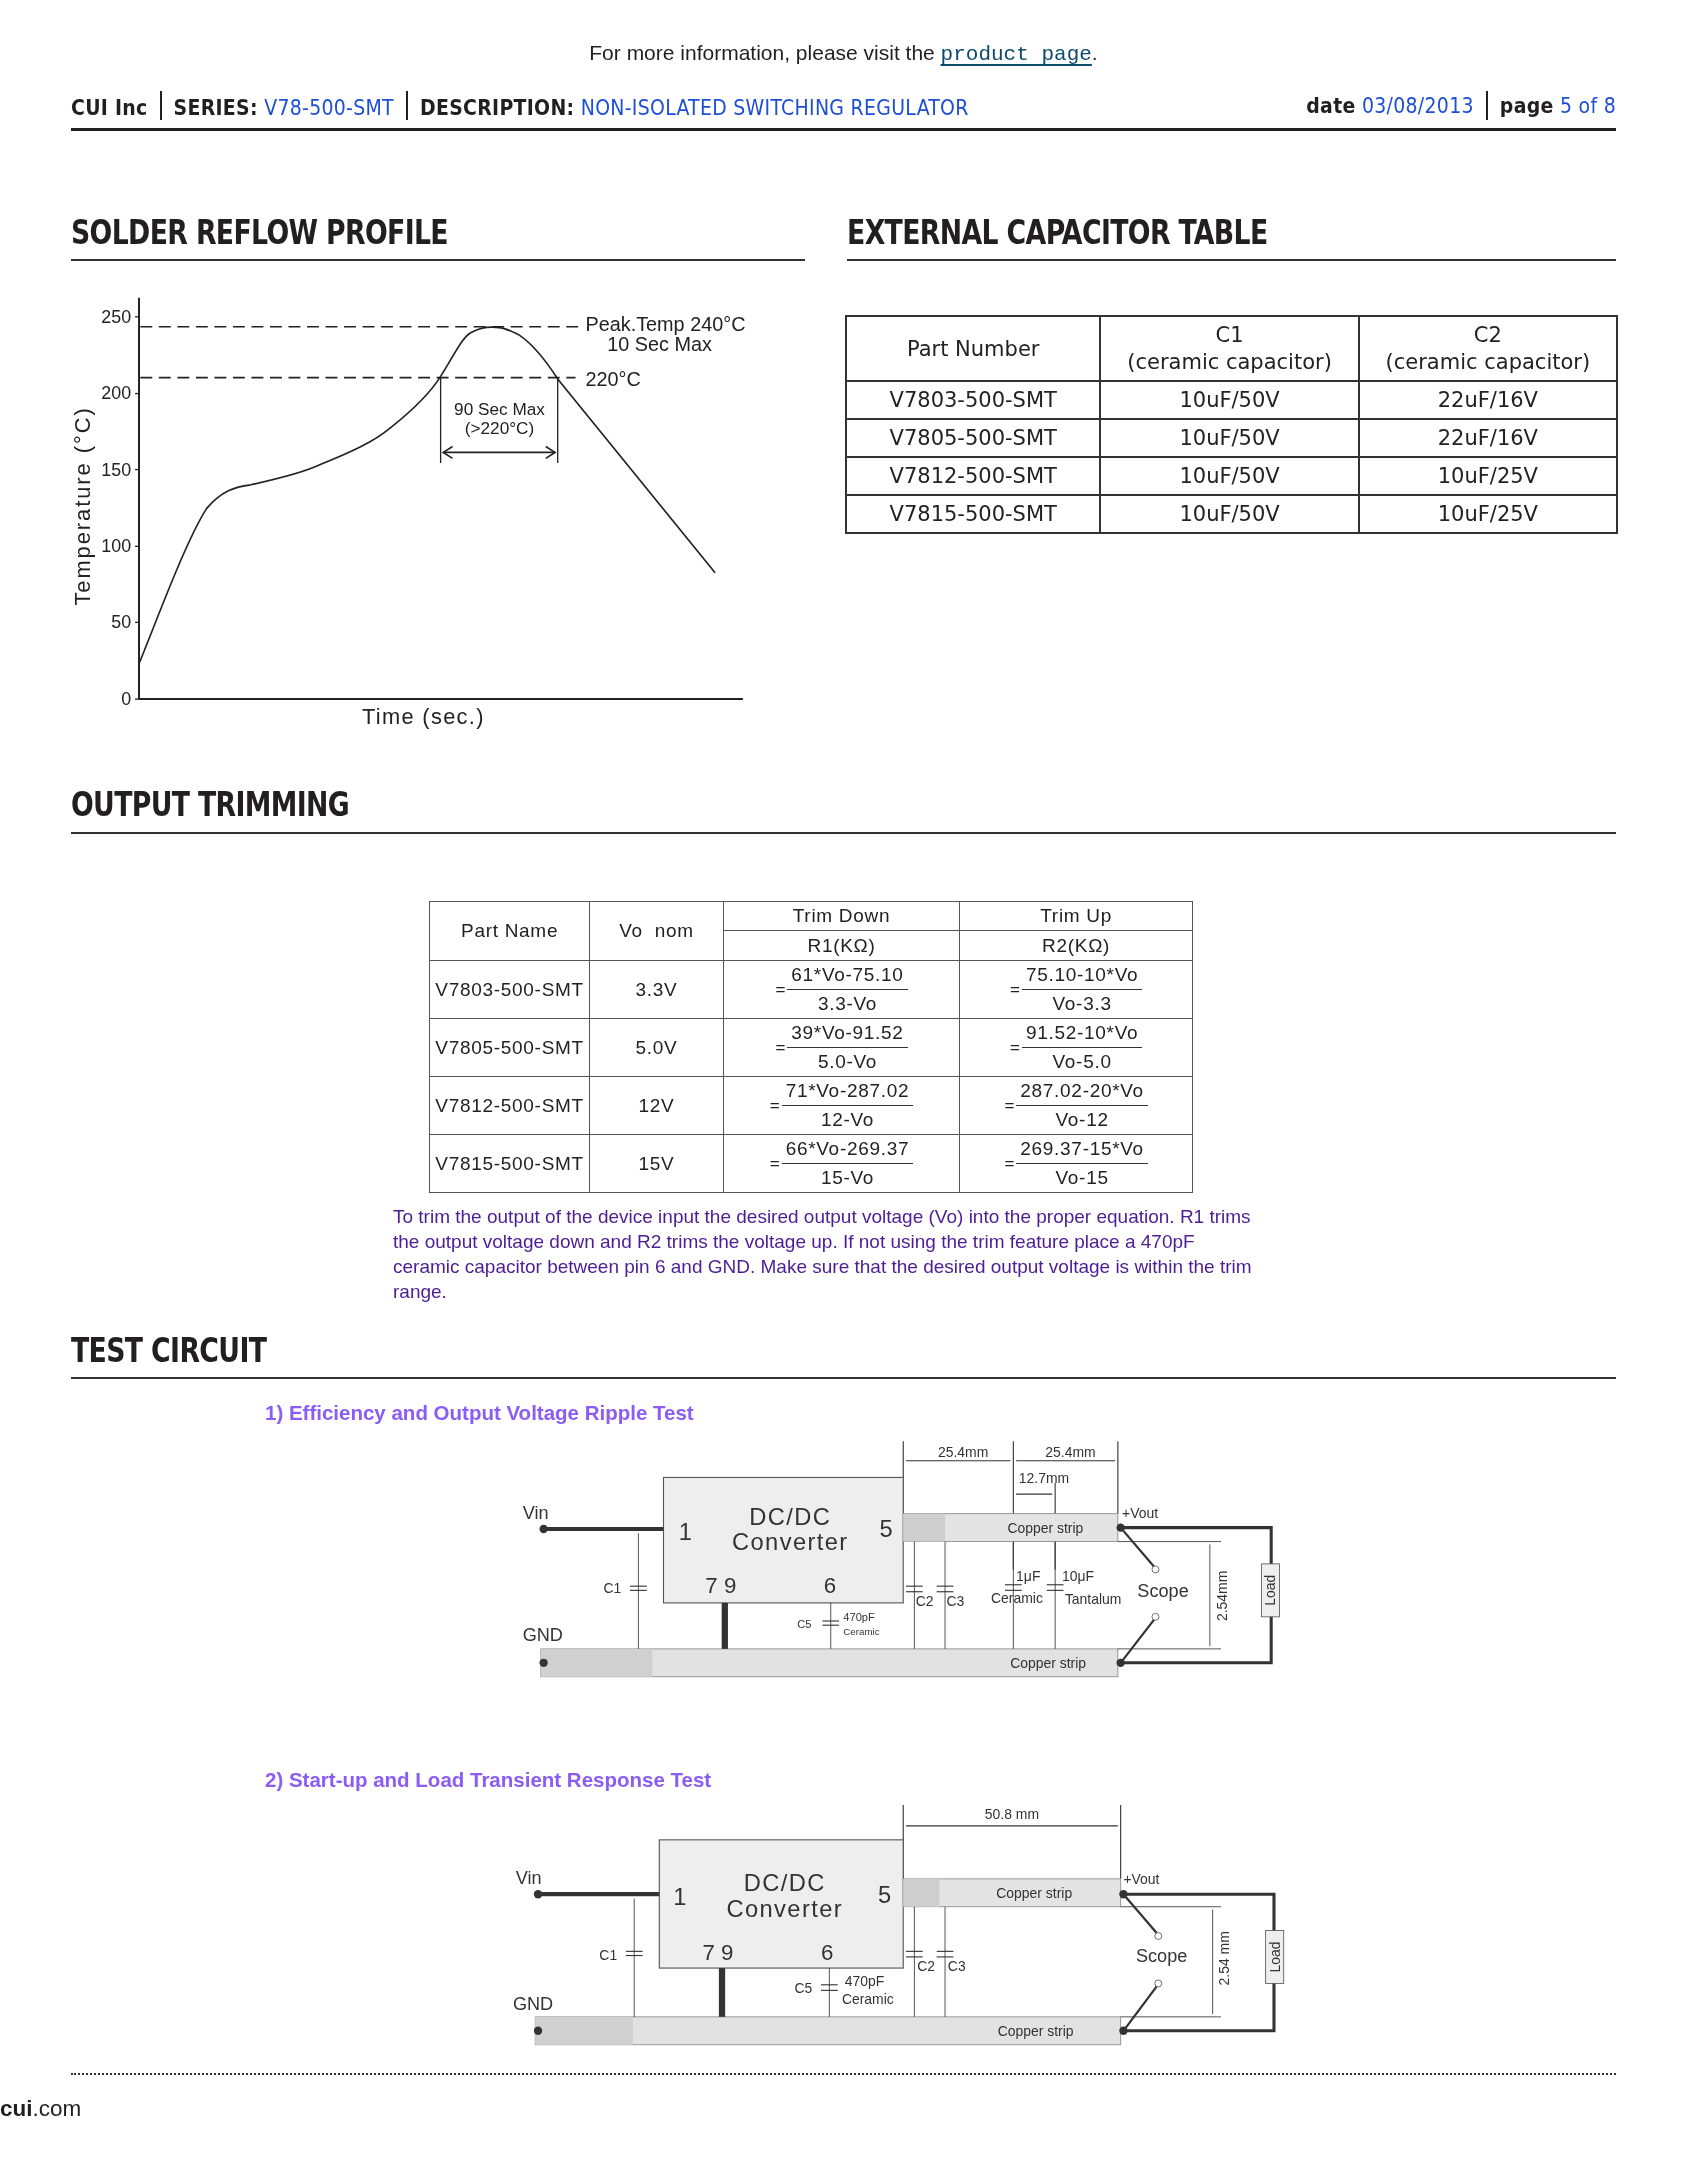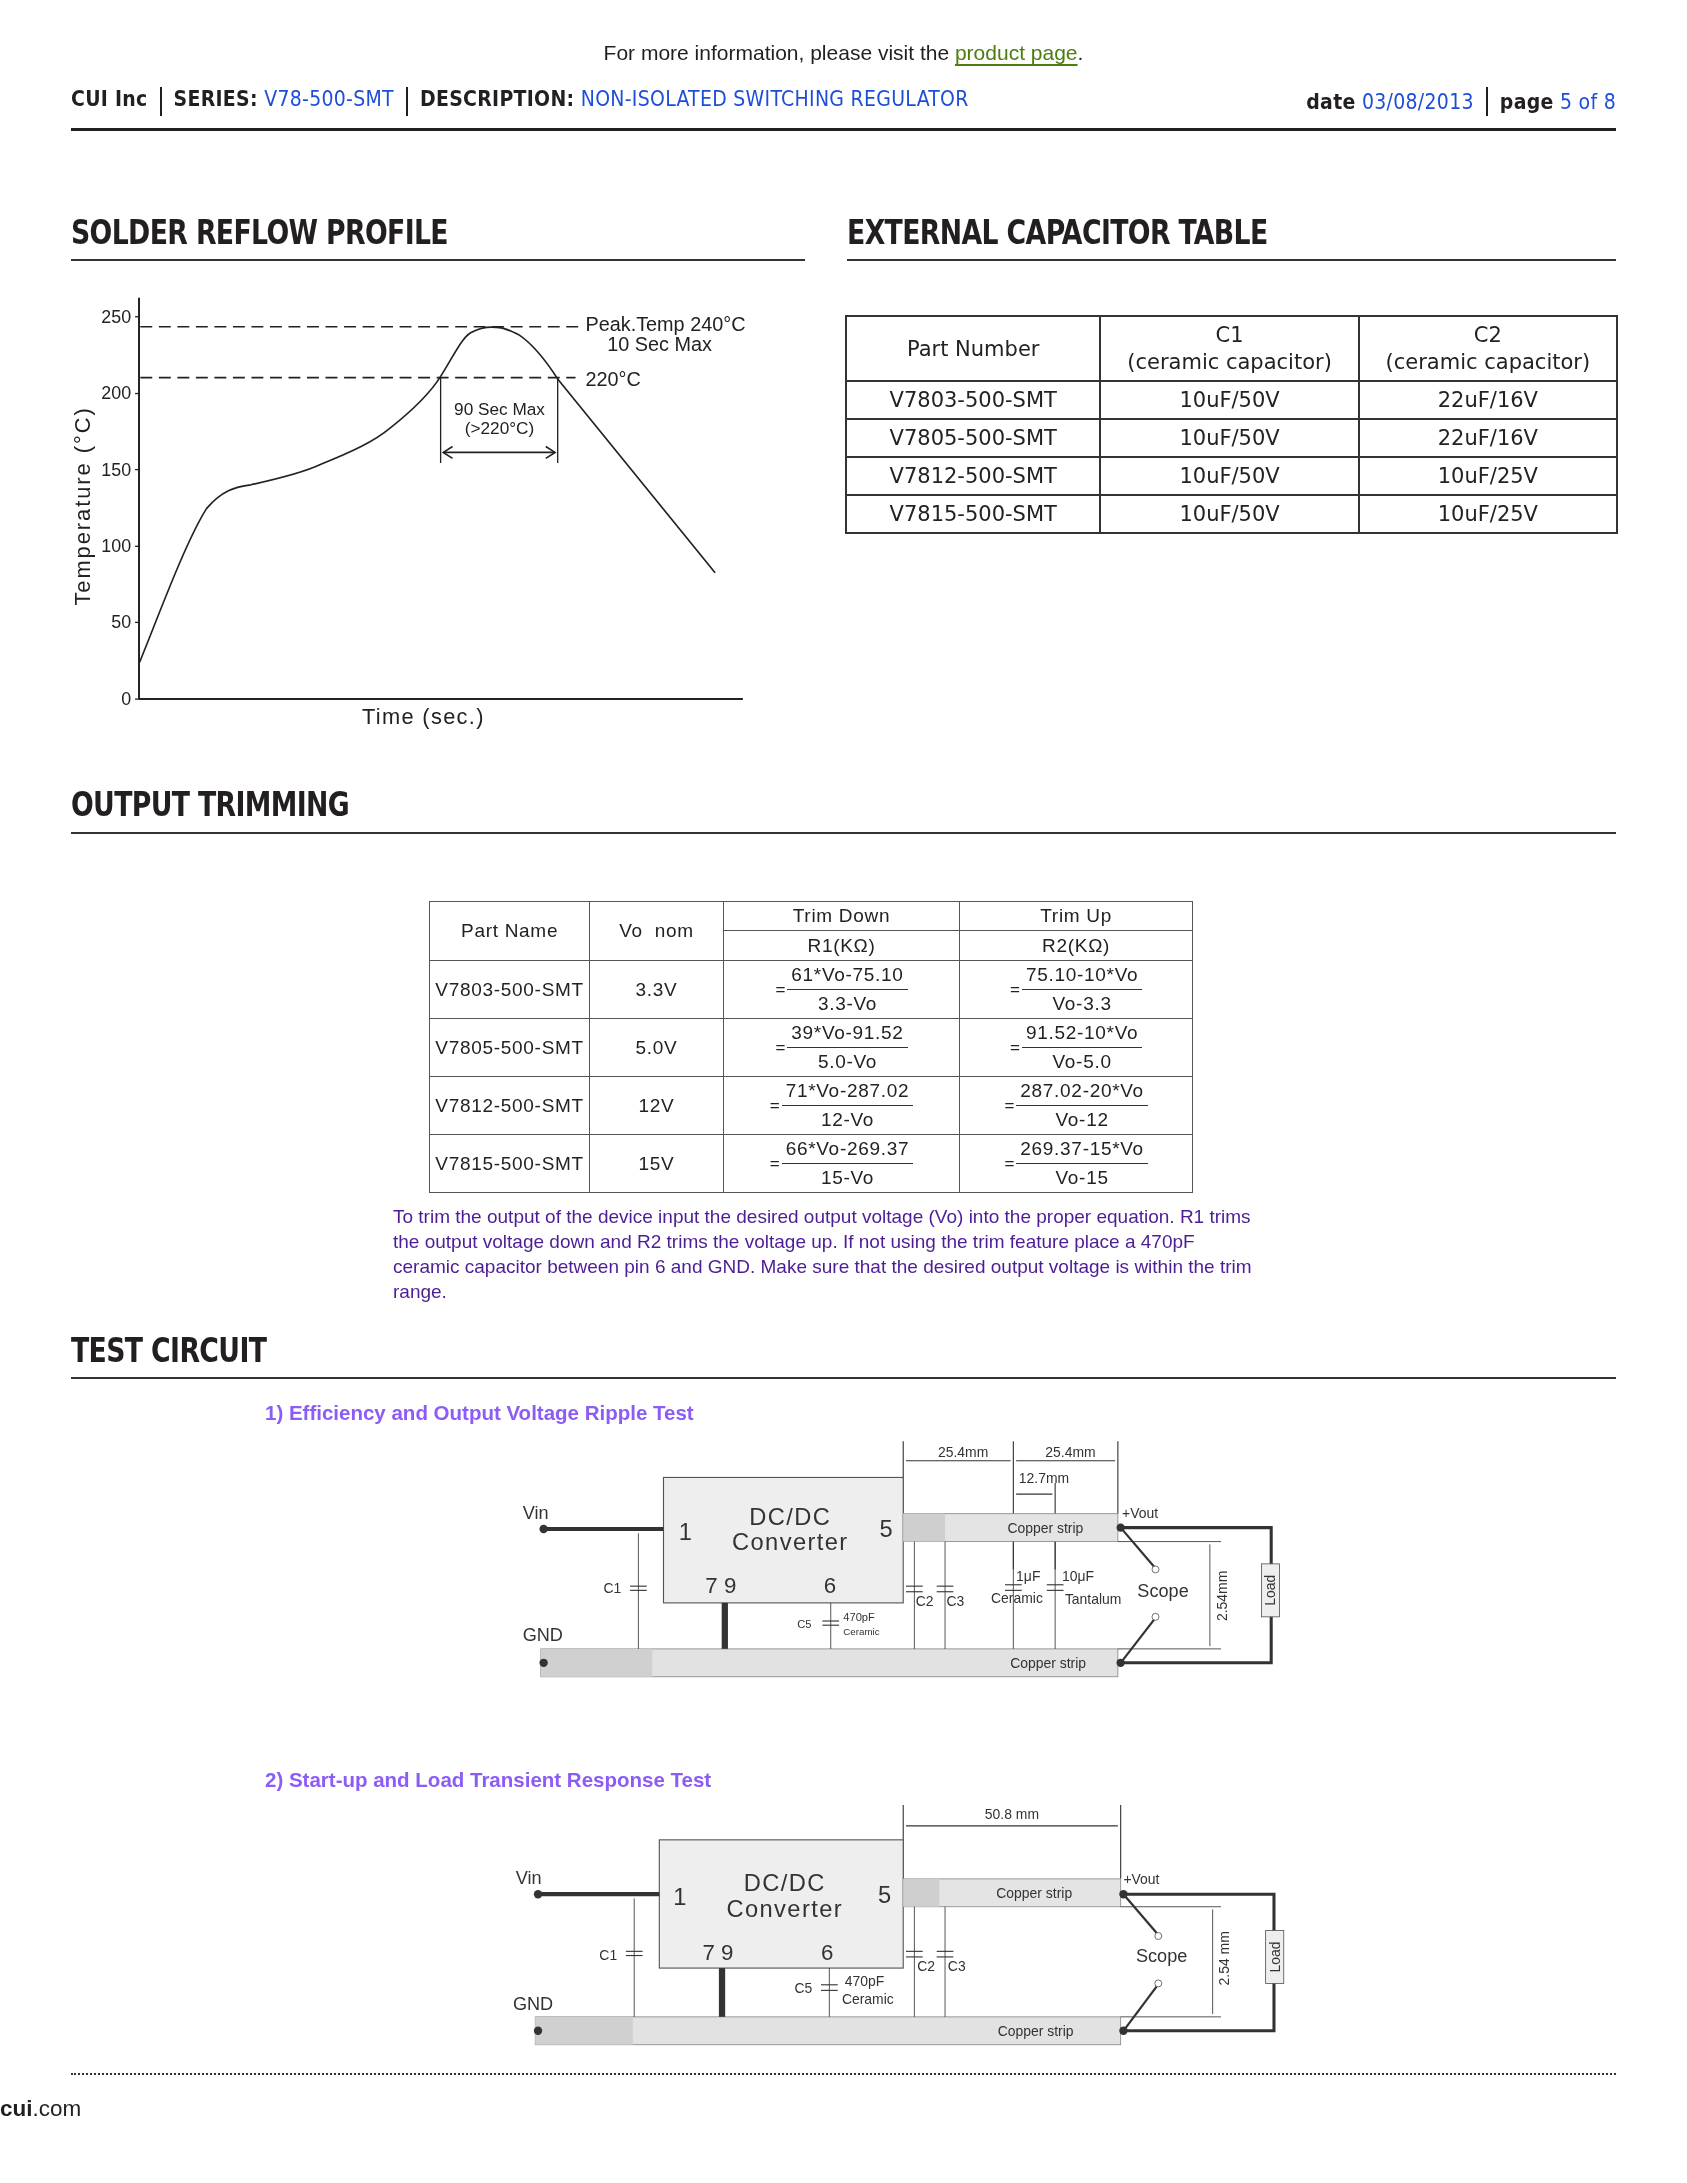--- a/index.html
+++ b/index.html
@@ -1,20 +1,20 @@
 <!DOCTYPE html>
 <html style="font-size:10.6px"><head>
 <meta charset="utf-8">
 <style>
   html,body{margin:0;padding:0;background:#fff;}
   body{width:1687px;height:2183px;position:relative;overflow:hidden;color:#231f20;font-family:"Liberation Sans",sans-serif;}
   .abs{position:absolute;}
   .topnote{left:0;width:1687px;top:41px;text-align:center;font-size:21px;}
-  .topnote a{color:#4d7c0f;text-decoration:underline;text-underline-offset:4px;}
-  .hdr{left:71px;right:71px;top:87px;height:33px;display:flex;align-items:flex-start;font-family:"DejaVu Sans Condensed","DejaVu Sans",sans-serif;font-size:21px;letter-spacing:0.3px;}
+  .topnote a{color:#0c4a6e;text-decoration:underline;text-underline-offset:4px;font-family:Liberation Mono, monospace;}
+  .hdr{left:71px;right:71px;top:87px;height:33px;display:flex;align-items:flex-end;font-family:"DejaVu Sans Condensed","DejaVu Sans",sans-serif;font-size:21px;letter-spacing:0.3px;}
   .hdr b{font-weight:bold;}
   .hdr .val{font-weight:normal;color:#1d4ed8;}
   .sep{display:inline-block;width:2px;height:29px;background:#231f20;margin:0 12px;}
   .hdr .right{margin-left:auto;display:flex;align-items:center;}
   .rule{left:71px;width:1545px;height:2.6px;background:#231f20;}
   .sec-h{font-family:"DejaVu Sans Condensed","DejaVu Sans",sans-serif;font-weight:bold;font-size:33px;letter-spacing:-0.7px;transform:scaleX(0.9);transform-origin:left;}
   .sec-rule{height:2px;background:#333;}
   table{border-collapse:collapse;}
   .cap td{border:2px solid #333;text-align:center;font-family:"DejaVu Sans","Liberation Sans",sans-serif;font-size:21px;color:#222;}
   .trim td{border:1.3px solid #555;text-align:center;font-family:"Liberation Sans",sans-serif;font-size:19px;letter-spacing:0.7px;color:#222;}

